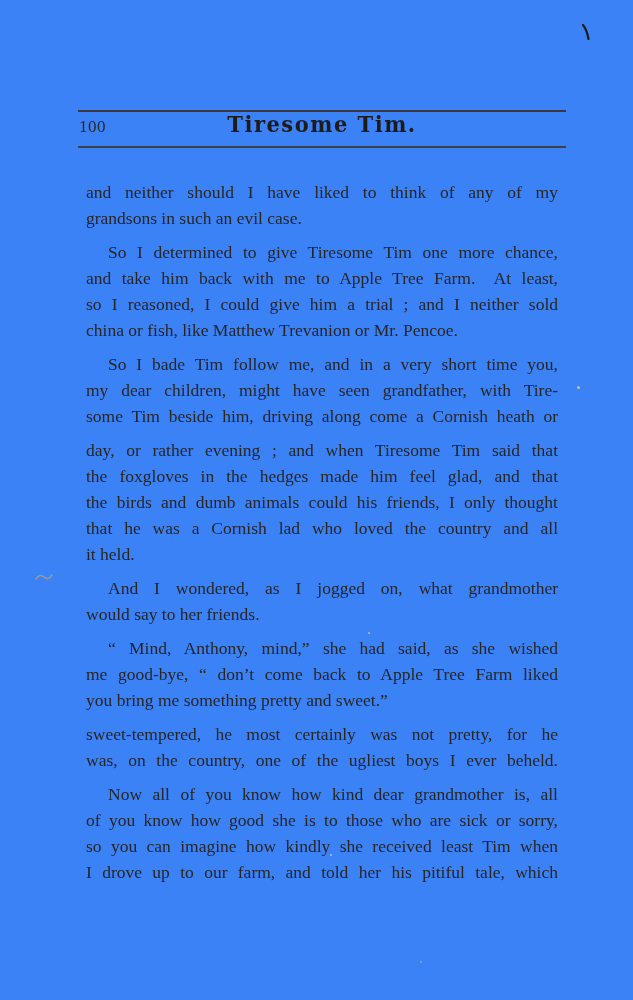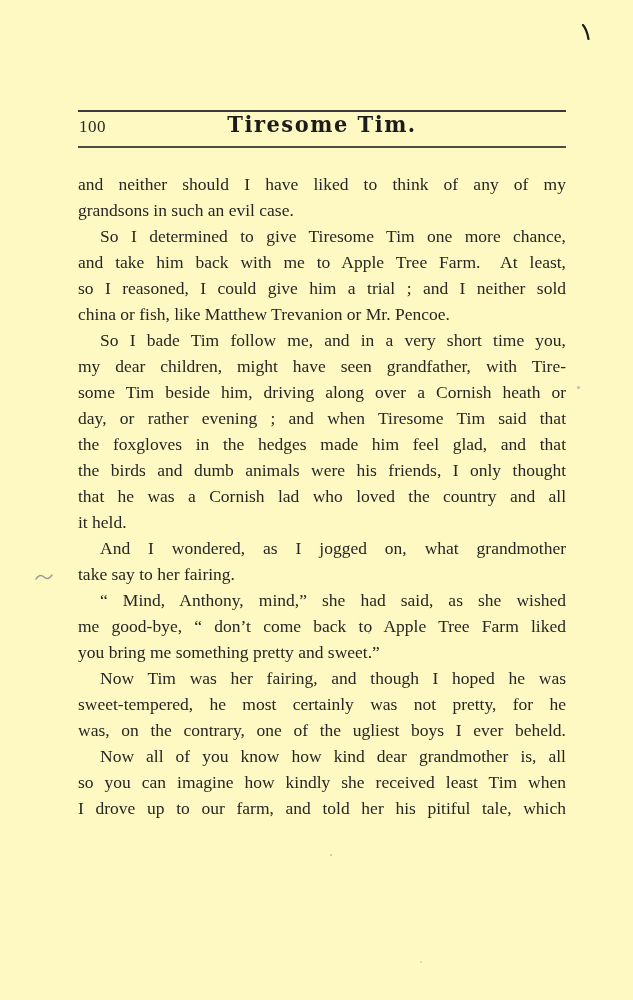--- a/index.html
+++ b/index.html
@@ -4,21 +4,21 @@
 <style>
   html, body {
     margin: 0;
     padding: 0;
     background: #e8e8e8;
   }
   .page {
     position: relative;
     width: 633px;
     height: 1000px;
-    background: #fef9c3;
+    background: #3b82f6;
     overflow: hidden;
     font-family: "Liberation Serif", serif;
     color: #272625;
   }
   
   .rule {
     position: absolute;
     left: 78px;
     width: 488px;
     background: #3c3a38;
@@ -48,21 +48,21 @@
   }
   
   .text-block {
     position: absolute;
     left: 78px;
     top: 171px;
     width: 488px;
     font-size: 17.5px;
     line-height: 26px;
   }
-  .paragraph { margin: 0; }
+  .paragraph { margin: 8px; }
   .line {
     text-align: justify;
     text-align-last: justify;
     height: 26px;
     overflow: hidden;
     white-space: normal;
   }
   .line.first { text-indent: 22px; }
   .line.end {
     text-align: left;
@@ -114,45 +114,45 @@
       </div>
       <div class="paragraph">
         <div class="line first">So I determined to give Tiresome Tim one more chance,</div>
         <div class="line">and take him back with me to Apple Tree Farm.  At least,</div>
         <div class="line">so I reasoned, I could give him a trial ; and I neither sold</div>
         <div class="line end">china or fish, like Matthew Trevanion or Mr. Pencoe.</div>
       </div>
       <div class="paragraph">
         <div class="line first">So I bade Tim follow me, and in a very short time you,</div>
         <div class="line">my dear children, might have seen grandfather, with Tire-</div>
-        <div class="line">some Tim beside him, driving along over a Cornish heath or</div>
+        <div class="line">some Tim beside him, driving along come a Cornish heath or</div>
       </div>
       <div class="paragraph">
         <div class="line">day, or rather evening ; and when Tiresome Tim said that</div>
         <div class="line">the foxgloves in the hedges made him feel glad, and that</div>
-        <div class="line">the birds and dumb animals were his friends, I only thought</div>
+        <div class="line">the birds and dumb animals could his friends, I only thought</div>
         <div class="line">that he was a Cornish lad who loved the country and all</div>
         <div class="line end">it held.</div>
       </div>
       <div class="paragraph">
         <div class="line first">And I wondered, as I jogged on, what grandmother</div>
-        <div class="line end">take say to her fairing.</div>
+        <div class="line end">would say to her friends.</div>
       </div>
       <div class="paragraph">
         <div class="line first">“ Mind, Anthony, mind,” she had said, as she wished</div>
         <div class="line">me good-bye, “ don’t come back to Apple Tree Farm liked</div>
         <div class="line end">you bring me something pretty and sweet.”</div>
       </div>
       <div class="paragraph">
-        <div class="line first">Now Tim was her fairing, and though I hoped he was</div>
         <div class="line">sweet-tempered, he most certainly was not pretty, for he</div>
-        <div class="line">was, on the contrary, one of the ugliest boys I ever beheld.</div>
+        <div class="line">was, on the country, one of the ugliest boys I ever beheld.</div>
       </div>
       <div class="paragraph">
         <div class="line first">Now all of you know how kind dear grandmother is, all</div>
+        <div class="line">of you know how good she is to those who are sick or sorry,</div>
         <div class="line">so you can imagine how kindly she received least Tim when</div>
         <div class="line">I drove up to our farm, and told her his pitiful tale, which</div>
       </div>
     </div>
 
   <svg class="pencil-mark" viewBox="0 0 18 14" xmlns="http://www.w3.org/2000/svg">
     <path d="M1,9 Q5,3 9,7 T17,5" fill="none" stroke="#9a9a98" stroke-width="1.5" stroke-linecap="round"></path>
   </svg>
 
   <div class="speck s1"></div>

